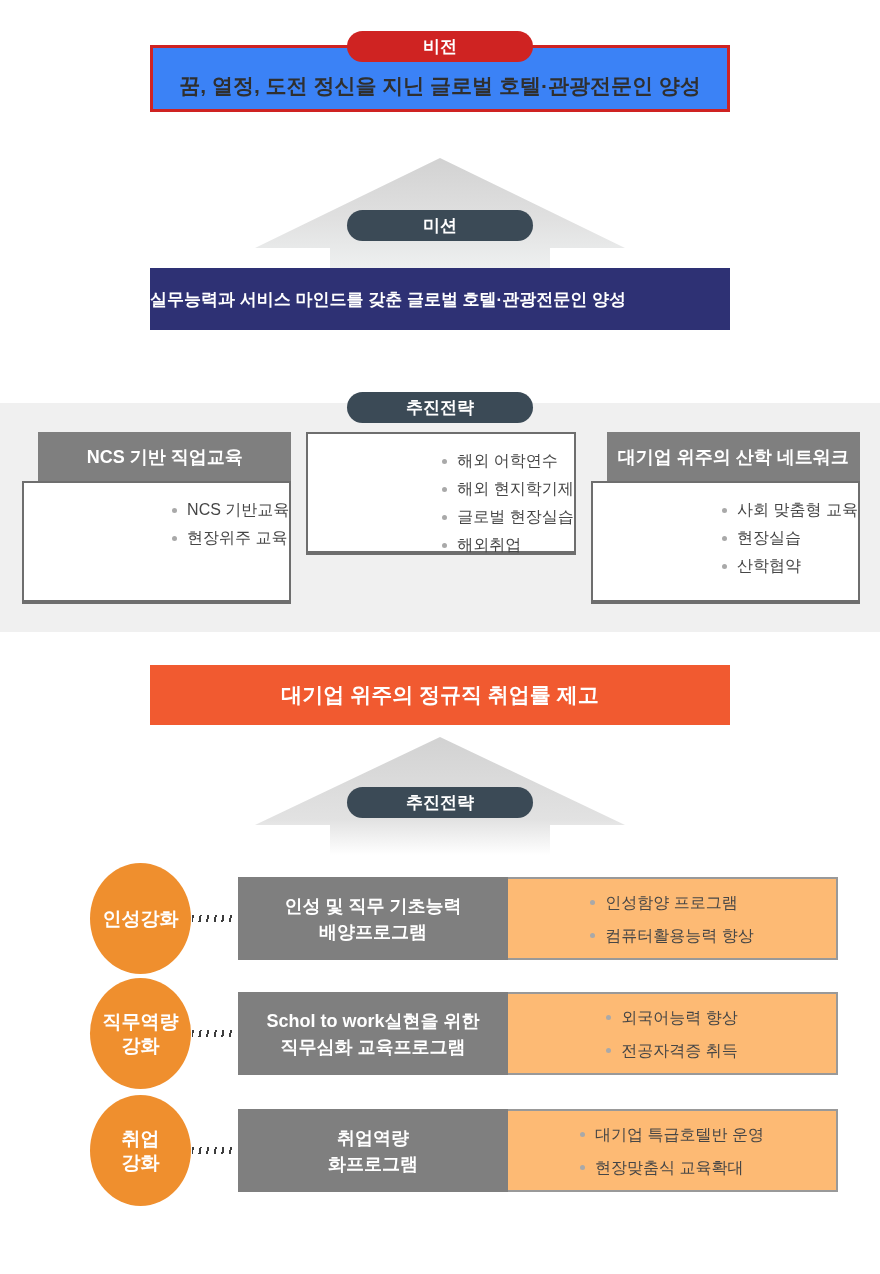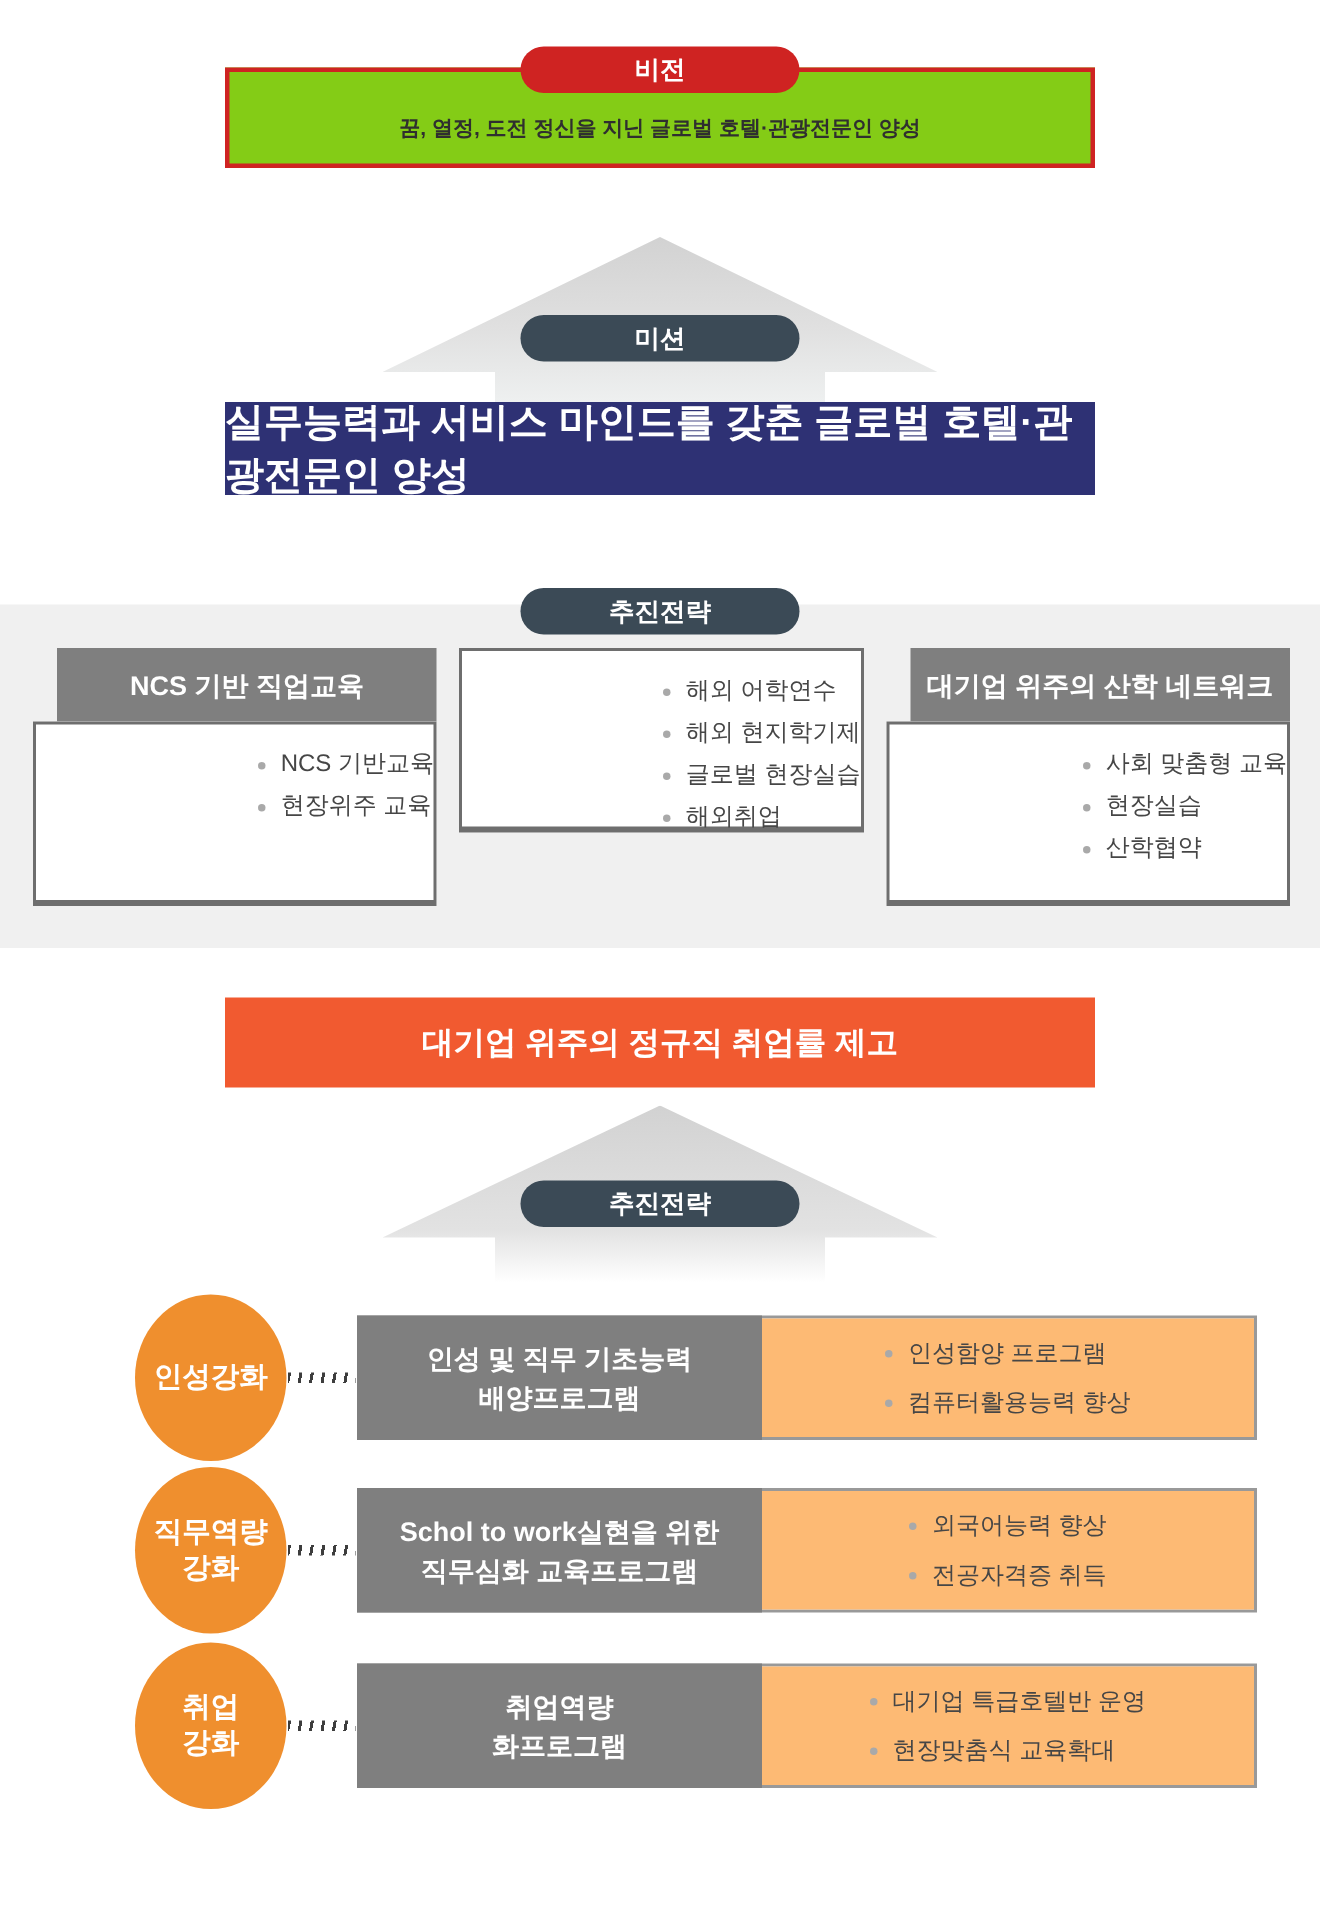--- a/index.html
+++ b/index.html
@@ -16,37 +16,37 @@
     justify-content:center;z-index:4;}
   .pill.red{background:var(--red);}
   .pill.slate{background:var(--slate);}
   .pill-vision{top:31px;}
   .pill-mission{top:210px;}
   .pill-strategy1{top:392px;}
   .pill-strategy2{top:787px;}
 
   
   .vision-box{position:absolute;left:150px;top:45px;width:580px;height:67px;
-    border:3px solid var(--red);box-sizing:border-box;background:#84cc16;
+    border:3px solid var(--red);box-sizing:border-box;background:#3b82f6;
     display:flex;align-items:center;justify-content:center;padding-top:14px;
-    font-size:14px;font-weight:bold;color:#2f2f2f;z-index:1;}
+    font-size:21px;font-weight:bold;color:#2f2f2f;z-index:1;}
 
   
   .arrow{position:absolute;left:255px;width:370px;z-index:0;}
   .arrow1{top:158px;height:110px;
     background:linear-gradient(180deg,#d2d2d2 0%,#e0e0e0 55%,#eef0f0 100%);
     clip-path:polygon(50% 0,100% 81.8%,79.73% 81.8%,79.73% 100%,20.27% 100%,20.27% 81.8%,0 81.8%);}
   .arrow2{top:737px;height:118px;
     background:linear-gradient(180deg,#d2d2d2 0%,#e2e2e2 70%,rgba(246,246,246,0) 100%);
     clip-path:polygon(50% 0,100% 74.6%,79.73% 74.6%,79.73% 100%,20.27% 100%,20.27% 74.6%,0 74.6%);}
 
   
   .mission-box{position:absolute;left:150px;top:268px;width:580px;height:62px;
     background:var(--navy);color:#fff;display:flex;align-items:center;
-    justify-content:flex-start;font-size:26px;font-weight:bold;z-index:2;}
+    justify-content:flex-start;font-size:17px;font-weight:bold;z-index:2;}
 
   
   .strategy-section{position:absolute;left:0;top:403px;width:880px;height:229px;
     background:var(--section-bg);z-index:1;}
   .columns{position:absolute;left:22px;top:432px;width:838px;display:flex;gap:15px;z-index:2;}
   .col{flex:1;}
   .col-header{height:49px;background:var(--header-gray);color:#fff;font-weight:bold;
     font-size:18px;display:flex;align-items:center;justify-content:center;margin-left:16px;}
   .col-body{background:#fff;border:2px solid #6e6e6e;border-bottom-width:4px;height:123px;
     box-sizing:border-box;display:flex;justify-content:flex-end;padding-top:13px;}

